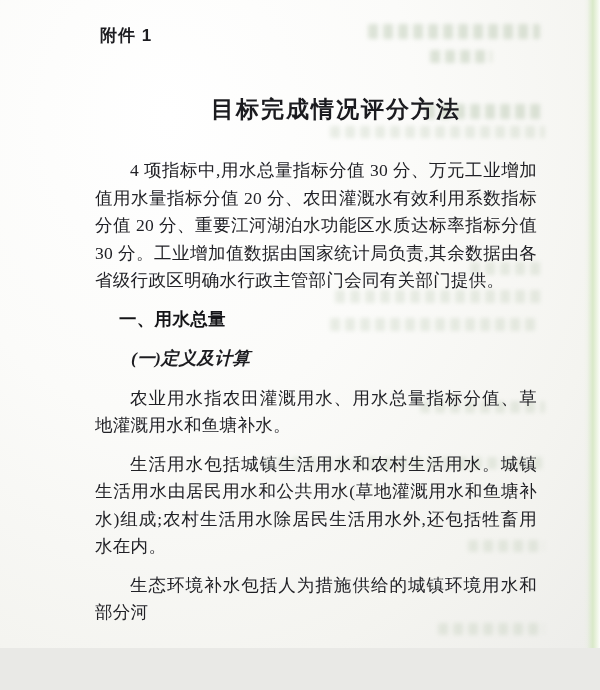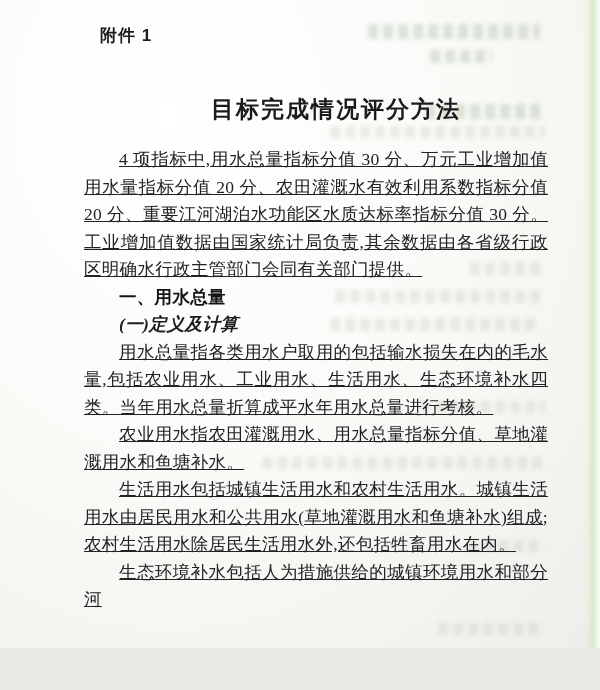--- a/index.html
+++ b/index.html
@@ -34,28 +34,28 @@
     text-align:center;
     font-family:"Liberation Sans","DejaVu Sans",sans-serif;
     font-weight:700;font-size:23px;letter-spacing:2px;color:#1b1b1f;
   }
 
   .body-text{
     position:absolute;left:84px;top:146px;width:464px;
     font-size:17.5px;line-height:27.5px;letter-spacing:0.3px;
     text-align:justify;
   }
-  .body-text p{margin:0;text-indent:2em;text-decoration:underline;}
+  .body-text p{margin:11px;text-indent:2em;}
   .section-heading{
     margin:0;text-indent:2em;
     font-family:Liberation Serif, serif;
     font-weight:700;font-size:17.5px;line-height:27.5px;color:#141417;
   }
   .subsection-heading{
-    margin:0;text-indent:2em;
+    margin:12px;text-indent:2em;
     font-weight:700;font-style:italic;
     font-size:17.5px;line-height:27.5px;color:#1d1d21;
   }
 
   .page-number{
     position:absolute;left:98px;top:664px;
     font-size:15.5px;letter-spacing:2px;color:#2c2c30;
   }
 
   
@@ -88,21 +88,20 @@
   <div class="bleed light" style="left:438px;top:623px;width:106px;height:12px;"></div>
 
   <div class="attachment">附件 1</div>
 
   <h1 class="doc-title">目标完成情况评分方法</h1>
 
   <div class="body-text">
     <p>4 项指标中,用水总量指标分值 30 分、万元工业增加值用水量指标分值 20 分、农田灌溉水有效利用系数指标分值 20 分、重要江河湖泊水功能区水质达标率指标分值 30 分。工业增加值数据由国家统计局负责,其余数据由各省级行政区明确水行政主管部门会同有关部门提供。</p>
     <h2 class="section-heading">一、用水总量</h2>
     <h3 class="subsection-heading">(一)定义及计算</h3>
-    <p>用水总量指各类用水户取用的包括输水损失在内的毛水量,包括农业用水、工业用水、生活用水、生态环境补水四类。当年用水总量折算成平水年用水总量进行考核。</p>
     <p>农业用水指农田灌溉用水、用水总量指标分值、草地灌溉用水和鱼塘补水。</p>
     <p>生活用水包括城镇生活用水和农村生活用水。城镇生活用水由居民用水和公共用水(草地灌溉用水和鱼塘补水)组成;农村生活用水除居民生活用水外,还包括牲畜用水在内。</p>
     <p>生态环境补水包括人为措施供给的城镇环境用水和部分河</p>
   </div>
 
   <div class="page-number">— 8 —</div>
 
   <div class="edge-right"></div>
   <div class="edge-bottom"></div>
 

